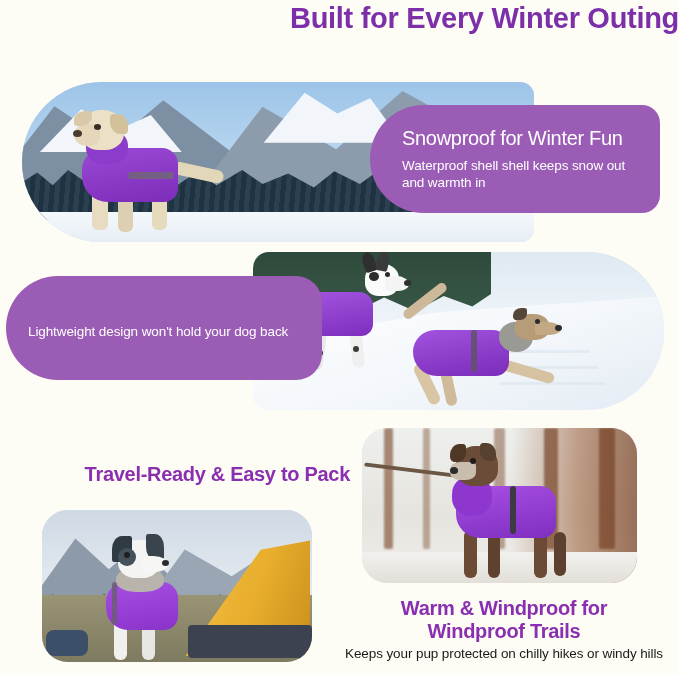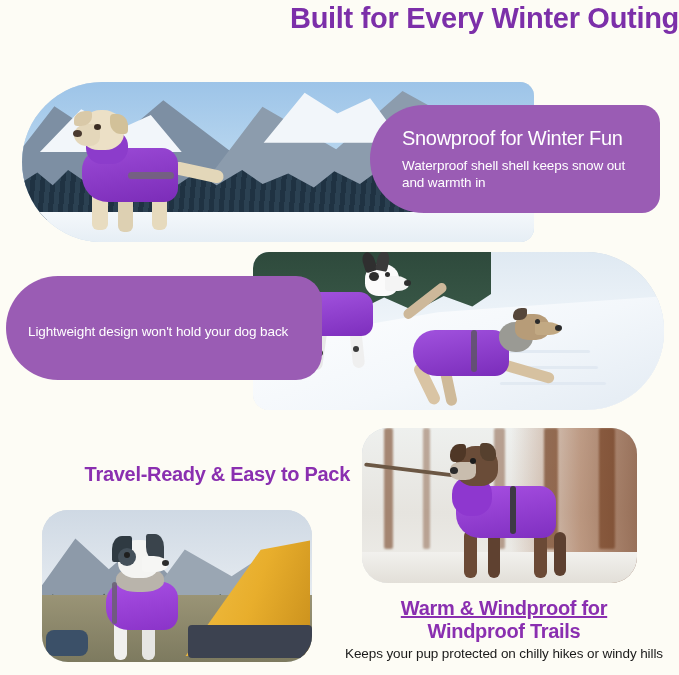--- a/index.html
+++ b/index.html
@@ -263,17 +263,17 @@
       <div style="position:absolute;left:76px;top:40px;width:6px;height:48px;background:#3e3a44;border-radius:3px;"></div>
       <div style="position:absolute;left:22px;top:0px;width:42px;height:40px;background:#6a4c38;border-radius:46% 46% 40% 40%;"></div>
       <div style="position:absolute;left:16px;top:16px;width:26px;height:18px;background:#c9bdae;border-radius:40% 20% 40% 40%;"></div>
       <div style="position:absolute;left:16px;top:21px;width:8px;height:7px;background:#2b2b2b;border-radius:50%;"></div>
       <div style="position:absolute;left:36px;top:12px;width:6px;height:6px;background:#1c1c1c;border-radius:50%;"></div>
       <div style="position:absolute;left:16px;top:-2px;width:16px;height:18px;background:#4f3726;border-radius:60% 20% 50% 30%;"></div>
       <div style="position:absolute;left:46px;top:-3px;width:16px;height:18px;background:#56402e;border-radius:20% 60% 30% 50%;"></div>
     </div>
   </div>
 
-  <div class="cap-title" style="left:329px;top:597px;width:350px;text-align:center;text-decoration:underline;">Warm &amp; Windproof for</div>
+  <div class="cap-title" style="left:329px;top:597px;width:350px;text-align:center;">Warm &amp; Windproof for</div>
   <div class="cap-title" style="left:329px;top:620px;width:350px;text-align:center;">Windproof Trails</div>
   <div class="cap-desc" style="left:329px;top:646px;width:350px;text-align:center;">Keeps your pup protected on chilly hikes or windy hills</div>
 
 </div>
 
 </body></html>

